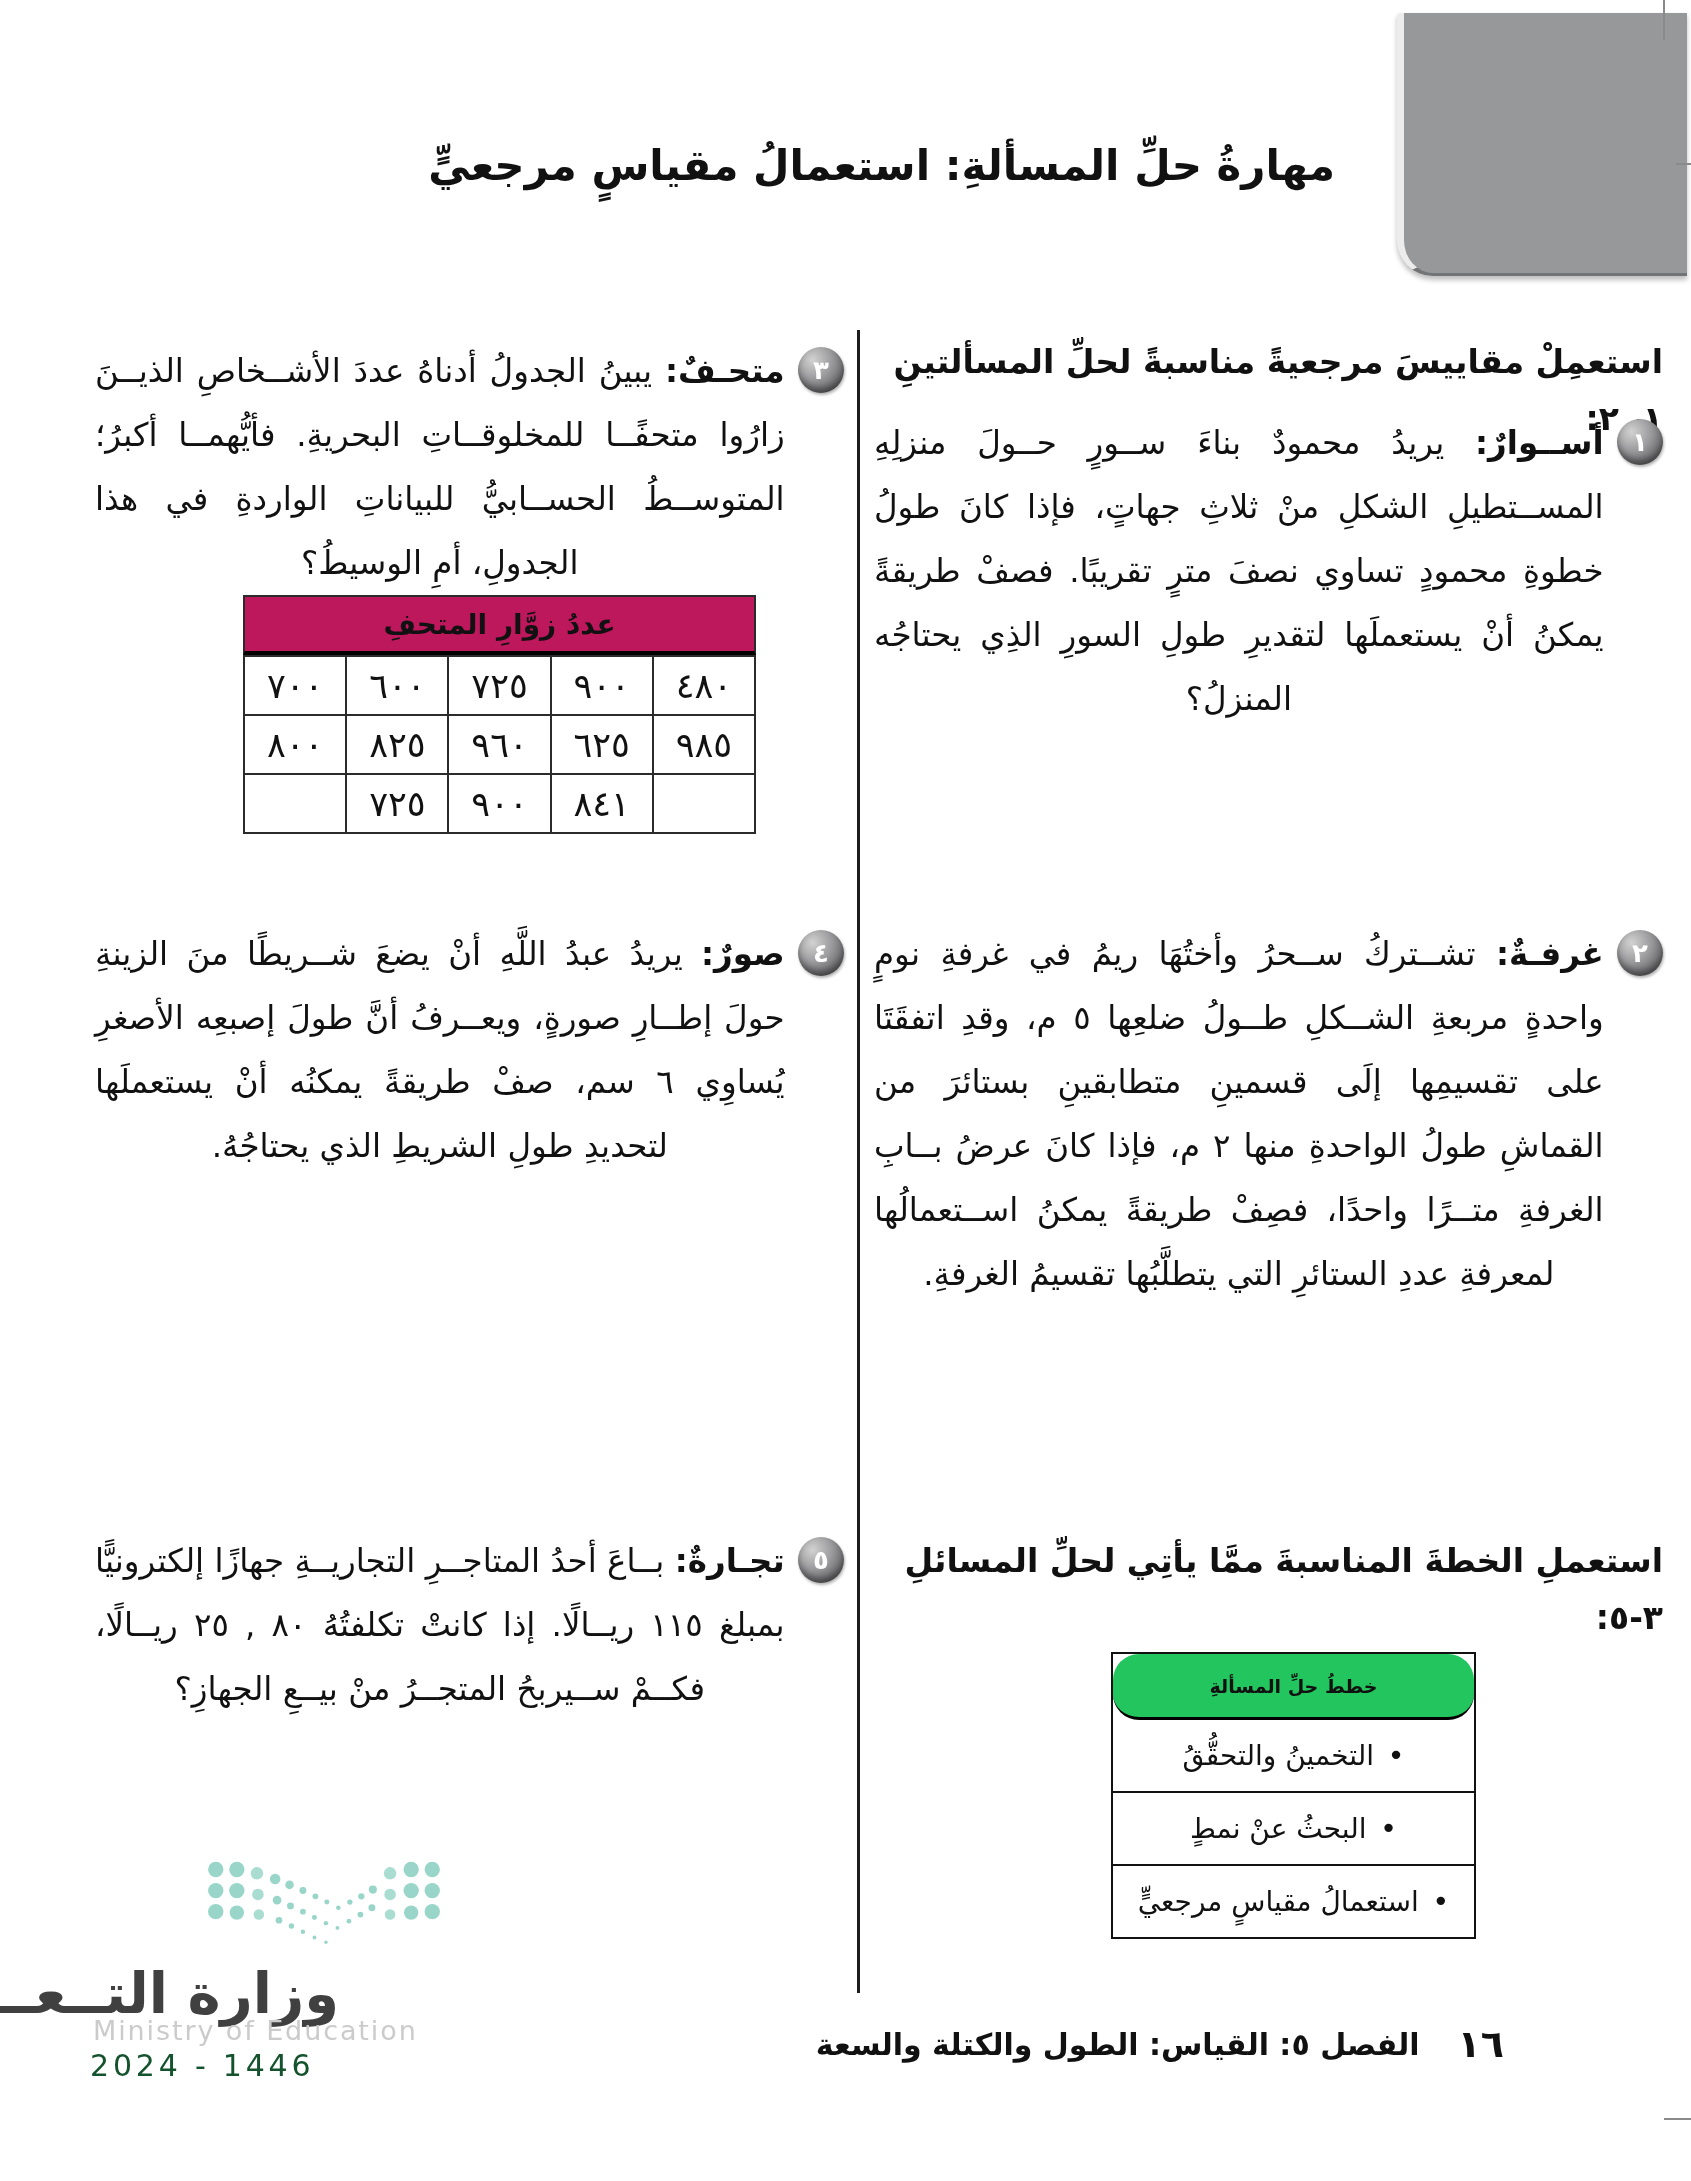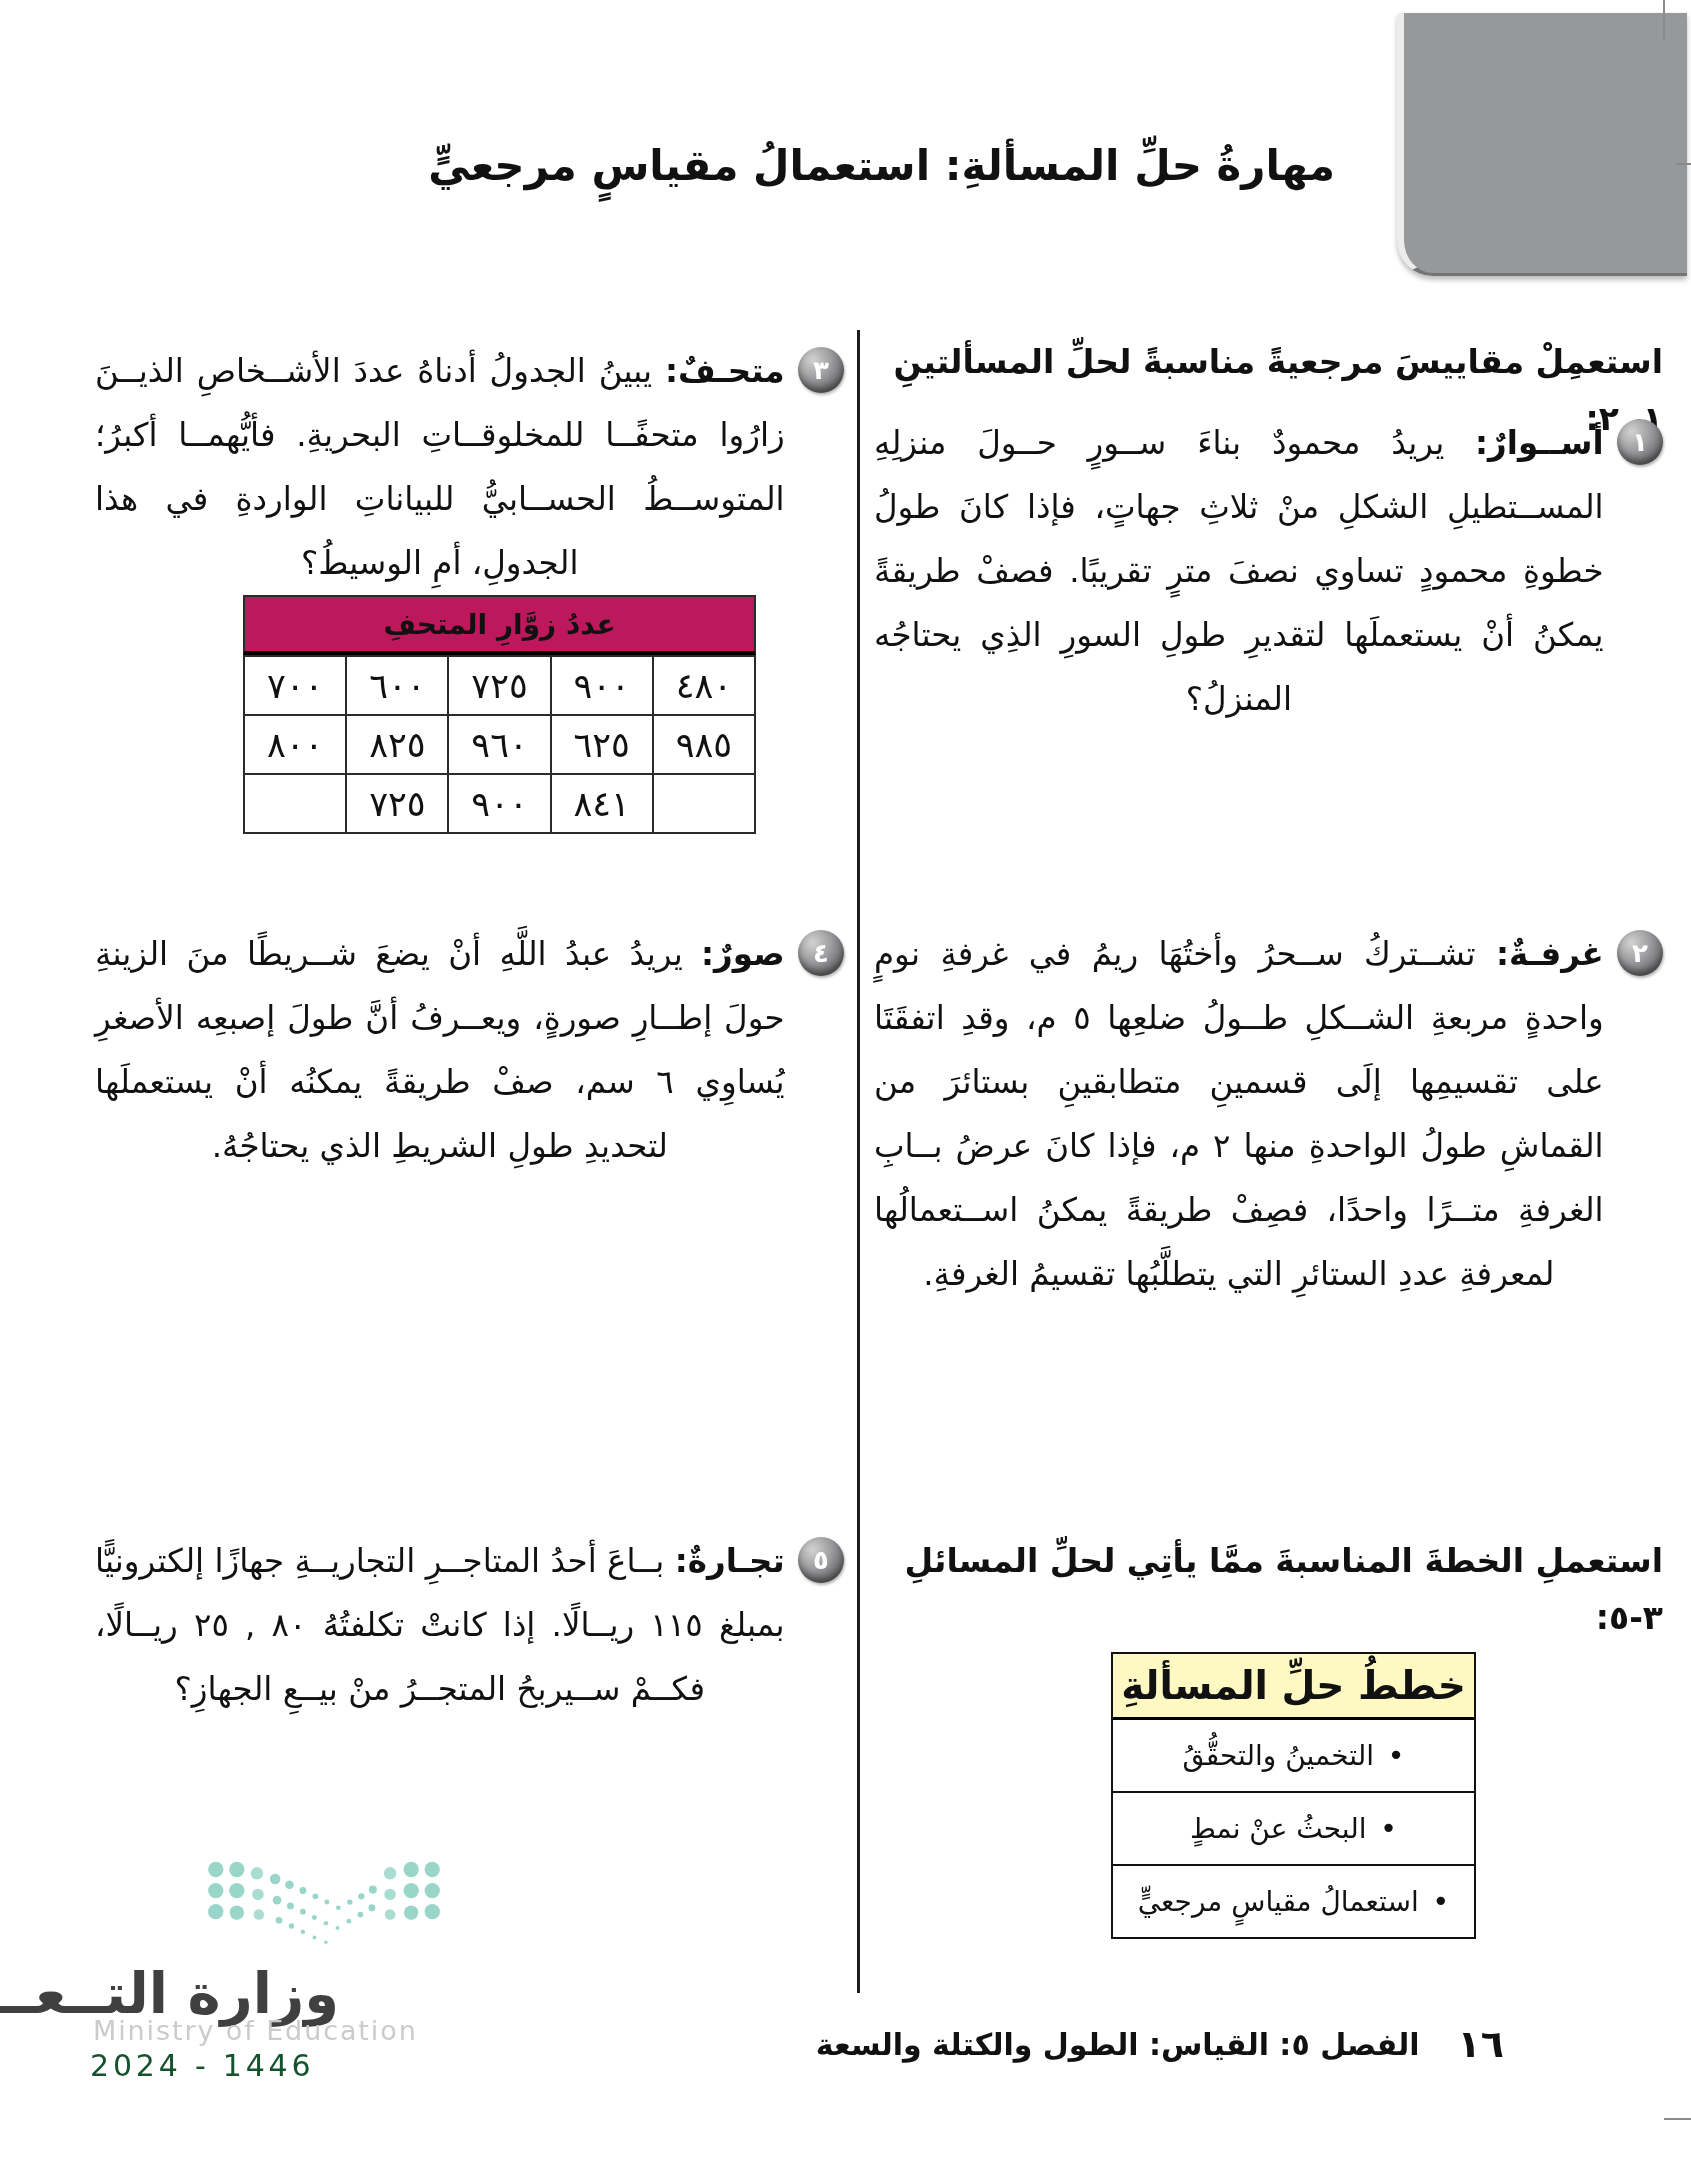--- a/index.html
+++ b/index.html
@@ -60,23 +60,23 @@
     font-size:28px;font-weight:bold;
   }
   .museum-table table{border-collapse:collapse;width:100%;}
   .museum-table td{
     border:2.9px solid #2b2b2b;height:55px;width:20%;text-align:center;
     font-size:35px;font-weight:normal;background:#fff;
   }
   
   .plans-box{position:absolute;left:1112px;top:1652px;width:361px;border:2.9px solid #111;background:#fff;}
   .plans-title{
-    background:#fef9c3;border-bottom:3.8px solid #000;height:63px;
+    background:#22c55e;border-bottom:3.8px solid #000;height:63px;
     display:flex;align-items:center;justify-content:center;
-    font-size:39px;font-weight:bold;
+    font-size:19px;font-weight:bold;border-radius:26px;
   }
   .plan-item{
     height:71px;border-bottom:2.9px solid #111;display:flex;align-items:center;
     justify-content:center;gap:13.4px;font-size:28px;direction:rtl;
   }
   .plan-item:last-child{border-bottom:none;}
   .plan-bullet{font-size:29px;line-height:1;}
   
   .logo-dots{position:absolute;left:203px;top:1858px;}
   .ministry-ar{

